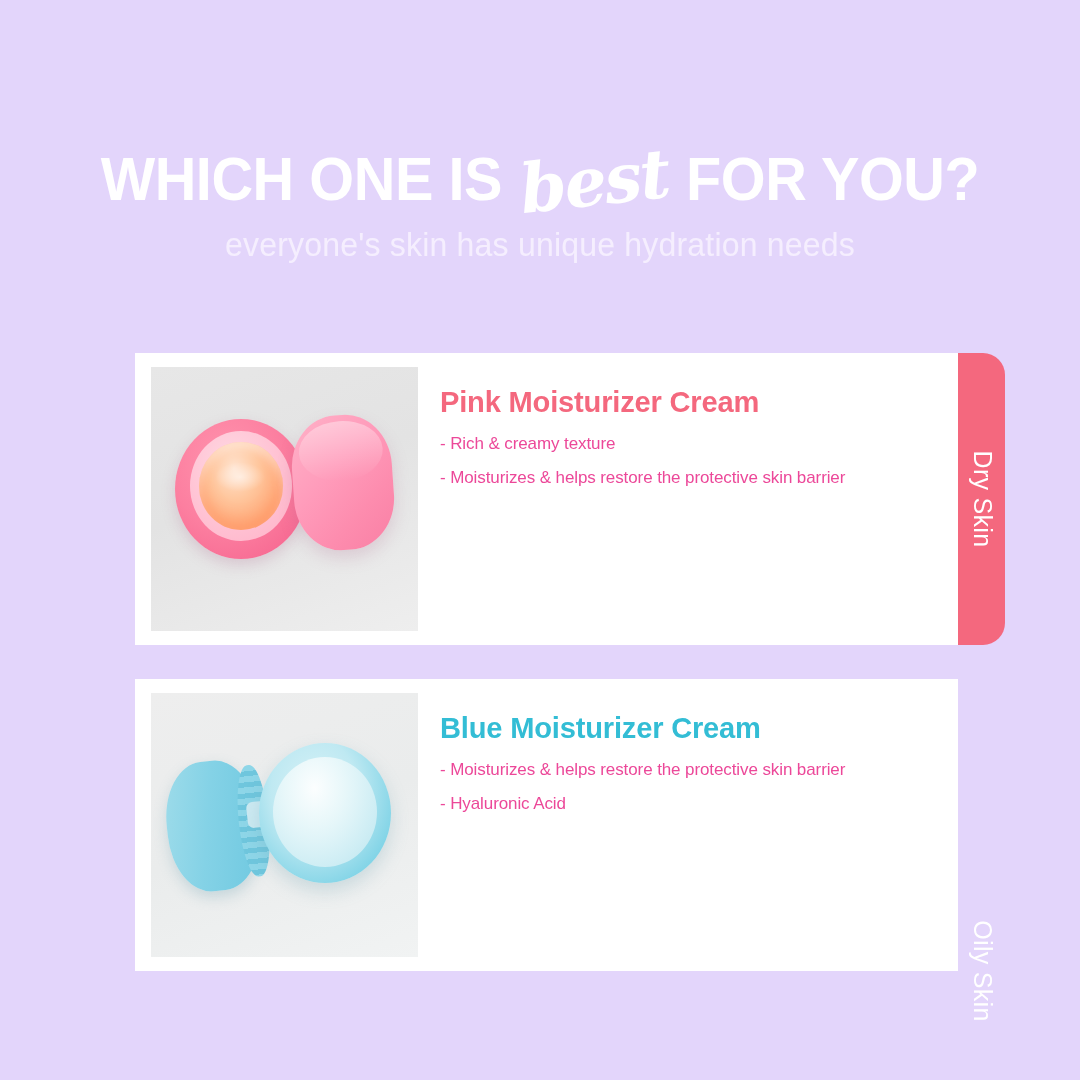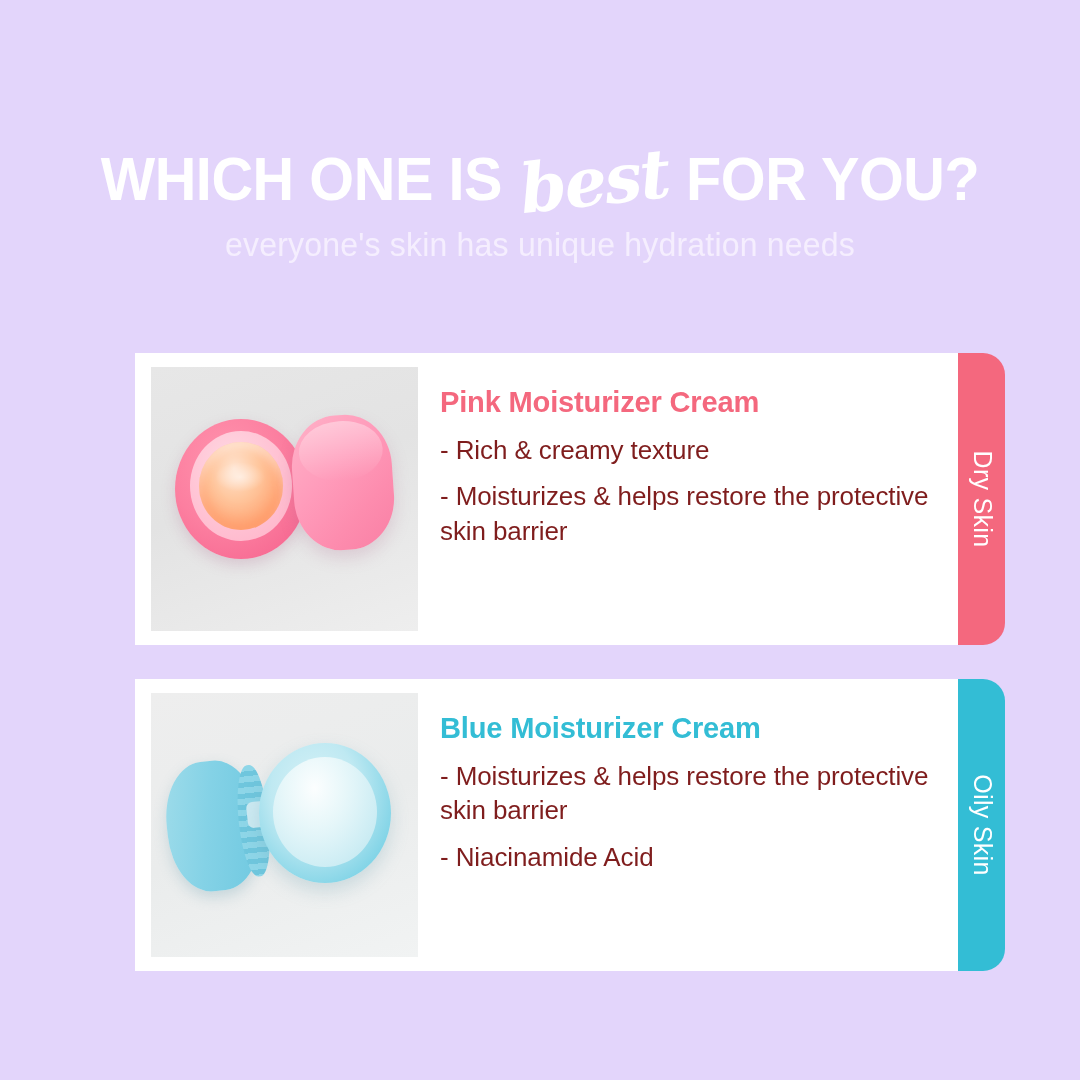--- a/index.html
+++ b/index.html
@@ -66,21 +66,21 @@
   .card {
     position: absolute;
     left: 111px;
     width: 870px;
     height: 292px;
     display: flex;
     align-items: stretch;
     margin-left: 24px;
   }
   #card-pink  { top: 353px; }
-  #card-blue  { top: 679px; }
+  #card-blue  { top: 679px; align-items: flex-end; }
 
   .card-white {
     width: 823px;
     background: #ffffff;
     display: flex;
     align-items: flex-start;
     box-sizing: border-box;
     padding: 14px 0 14px 16px;
   }
 
@@ -204,22 +204,22 @@
     font-weight: 700;
     letter-spacing: -0.2px;
     transform: scaleX(0.97);
     transform-origin: left center;
   }
   #card-pink .card-title { color: #f4687e; }
   #card-blue .card-title { color: #33bdd5; }
 
   .bullet {
     margin: 0 0 12px 0;
-    color: #7f1d1d;
-    font-size: 26px;
+    color: #ec4899;
+    font-size: 17px;
     line-height: 1.32;
     font-weight: 400;
     letter-spacing: -0.1px;
   }
 
   .tab {
     width: 47px;
     flex: none;
     border-radius: 0 22px 22px 0;
     position: relative;
@@ -278,20 +278,20 @@
 
     <div class="thumb photo-blue">
       <div class="blid"></div>
       <div class="bnub"></div>
       <div class="bjar"></div>
     </div>
 
     <div class="card-text">
       <h2 class="card-title">Blue Moisturizer Cream</h2>
       <p class="bullet">- Moisturizes &amp; helps restore the protective skin barrier</p>
-      <p class="bullet">- Niacinamide Acid</p>
+      <p class="bullet">- Hyaluronic Acid</p>
     </div>
 
   </div>
   <div class="tab">
     <span class="tab-label">Oily Skin</span>
   </div>
 </div>
 
 </body></html>

